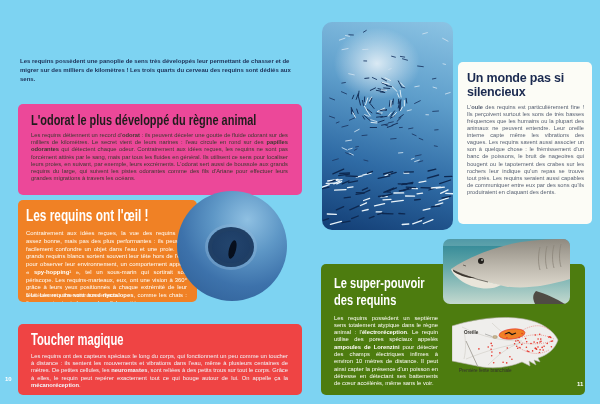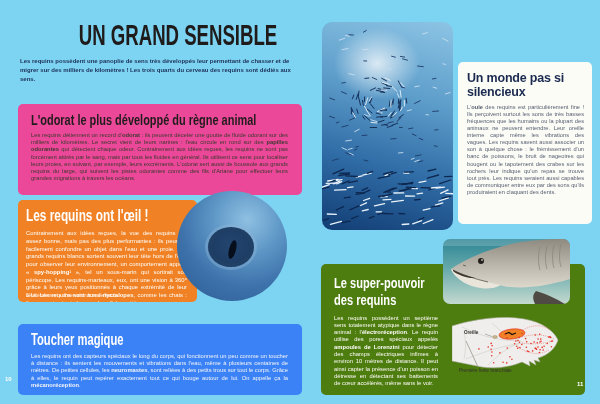--- a/index.html
+++ b/index.html
@@ -24,21 +24,21 @@
   .eye-footnote { position:absolute; left:8px; bottom:4px; font-size:4.6px; color:#fff; opacity:0.92; }
 
   .eye-photo { left:177px; top:191px; width:110px; height:110px; border-radius:50%;
     background:radial-gradient(circle at 64% 26%, #8fc0e2 0%, #5e97c6 32%, #3d72ab 62%, #2c5b92 100%); z-index:3; }
   .eye-ring { position:absolute; left:31px; top:36px; width:46px; height:40px; border-radius:50%;
     background:radial-gradient(circle at 50% 45%, #132festival 0%, #1c3a60 100%);
     background:radial-gradient(circle at 50% 45%, #23456e 0%, #1b3a62 100%);
     border:4px solid rgba(34,64,102,0.65); box-shadow:0 0 0 3px rgba(140,180,215,0.45); }
   .eye-pupil { position:absolute; left:17px; top:9px; width:7px; height:19px; background:#070f1d; border-radius:50%; transform:rotate(14deg); }
 
-  .touch-box { left:18px; top:312px; width:284px; height:71px; background:#3b82f6; padding:7px 14px 4px 13px; color:#fff; }
+  .touch-box { left:18px; top:312px; width:284px; height:71px; background:#ef4444; padding:7px 14px 4px 13px; color:#fff; }
   .touch-box h2 { font-size:16px; transform:scaleX(0.70); transform-origin:0 50%; margin:0 0 4px; }
   .touch-box p { font-size:5.8px; line-height:1.24; text-align:justify; color:#f2f4f8; }
 
   .folio { font-size:6px; font-weight:bold; color:#ffffff; }
   .folio-left { left:5px; top:376px; }
   .folio-right { left:577px; top:381px; }
 
   .fish-photo { left:322px; top:22px; width:131px; height:208px; border-radius:10px; overflow:hidden;
     background:
       radial-gradient(ellipse 60px 50px at 42% 20%, rgba(255,255,255,0.75), rgba(255,255,255,0) 72%),
@@ -58,23 +58,20 @@
   .diagram { left:452px; top:311px; width:110px; height:64px; z-index:4; }
   .diagram-label { position:absolute; font-size:4.6px; font-weight:bold; color:#33312d; white-space:nowrap; }
   .label-ear { left:12px; top:19px; }
   .label-gill { left:7px; top:57px; font-weight:normal; }
 </style>
 </head>
 <body>
 
 <div class="spread">
 
-  <div class="abs title-wrap">
-    <h1 class="cond page-title">UN GRAND SENSIBLE</h1>
-  </div>
   <p class="abs intro">Les requins possèdent une panoplie de sens très développés leur permettant de chasser et de migrer sur des milliers de kilomètres ! Les trois quarts du cerveau des requins sont dédiés aux sens.</p>
 
   <section class="abs box smell-box">
     <h2 class="cond">L'odorat le plus développé du règne animal</h2>
     <p><span>Les requins détiennent un record d'</span><b>odorat</b><span> : ils peuvent déceler une goutte de fluide odorant sur des milliers de kilomètres. Le secret vient de leurs narines : l'eau circule en rond sur des </span><b>papilles odorantes</b><span> qui détectent chaque odeur. Contrairement aux idées reçues, les requins ne sont pas forcément attirés par le sang, mais par tous les fluides en général. Ils utilisent ce sens pour localiser leurs proies, en suivant, par exemple, leurs excréments. L'odorat sert aussi de boussole aux grands requins du large, qui suivent les pistes odorantes comme des fils d'Ariane pour effectuer leurs grandes migrations à travers les océans.</span></p>
   </section>
 
   <section class="abs box eye-box">
     <h2 class="cond">Les requins ont l'œil !</h2>
     <p><span>Contrairement aux idées reçues, la vue des requins est assez bonne, mais pas des plus performantes : ils peuvent facilement confondre un objet dans l'eau et une proie. Les grands requins blancs sortent souvent leur tête hors de l'eau pour observer leur environnement, un comportement appelé « </span><b>spy-hopping</b><span>¹ », tel un sous-marin qui sortirait son périscope. Les requins-marteaux, eux, ont une vision à 360° grâce à leurs yeux positionnés à chaque extrémité de leur tête. Les requins sont aussi </span><b>nyctalopes</b><span>, comme les chats : ils peuvent voir et chasser dans l'obscurité.</span></p>

